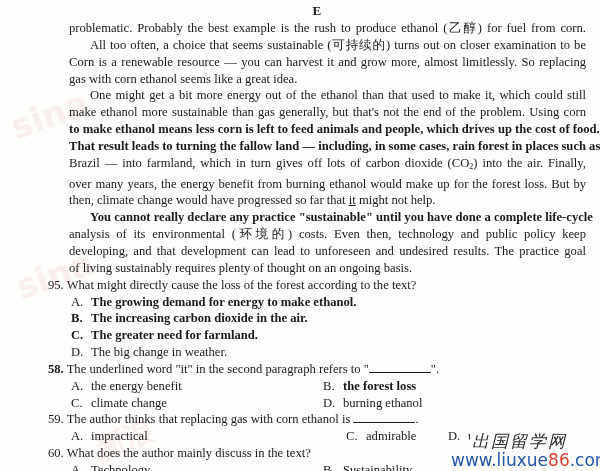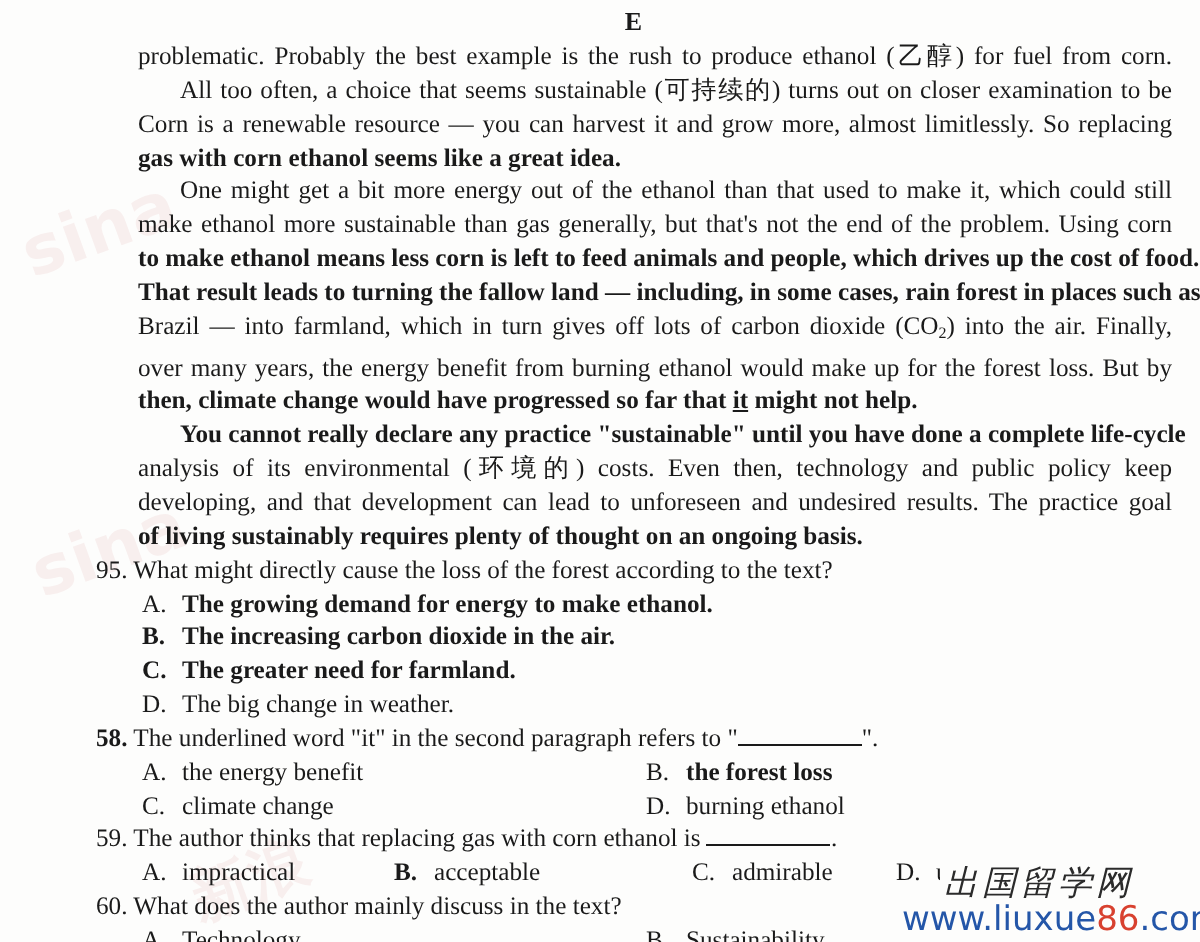--- a/index.html
+++ b/index.html
@@ -42,21 +42,20 @@
     margin: 0;
   }
   .para .line {
     display: block;
     text-align: justify;
     text-align-last: justify;
     white-space: nowrap;
   }
   .line.last {
     text-align-last: left;
-    font-weight: bold;
   }
   .line.ind {
     padding-left: 21px;
   }
   .bold { font-weight: bold; }
   .u { text-decoration: underline; }
   .sub { font-size: 8px; vertical-align: -2px; }
   .q {
     margin: 0;
     white-space: nowrap;
@@ -195,21 +194,20 @@
       <span class="opt col1"><span class="letter">C.</span><span>climate change</span></span>
       <span class="opt col2"><span class="letter">D.</span><span>burning ethanol</span></span>
     </div>
 
     <div class="q">
       <span class="qnum">59.</span>
       <span>The author thinks that replacing gas with corn ethanol is </span><span class="blank"></span><span>.</span>
     </div>
     <div class="opts">
       <span class="opt c4a"><span class="letter">A.</span><span>impractical</span></span>
-      <span class="opt c4b"><span class="letter bold">B.</span><span>acceptable</span></span>
       <span class="opt c4c"><span class="letter">C.</span><span>admirable</span></span>
       <span class="opt c4d"><span class="letter">D.</span><span>useless</span></span>
     </div>
 
     <div class="q">
       <span class="qnum">60.</span>
       <span>What does the author mainly discuss in the text?</span>
     </div>
     <div class="opts">
       <span class="opt col1"><span class="letter">A.</span><span>Technology.</span></span>

